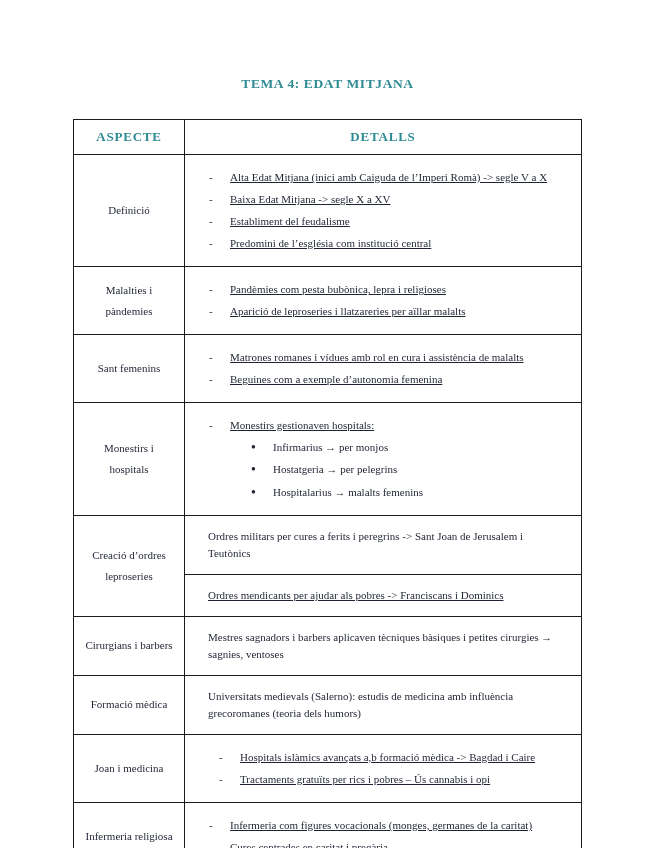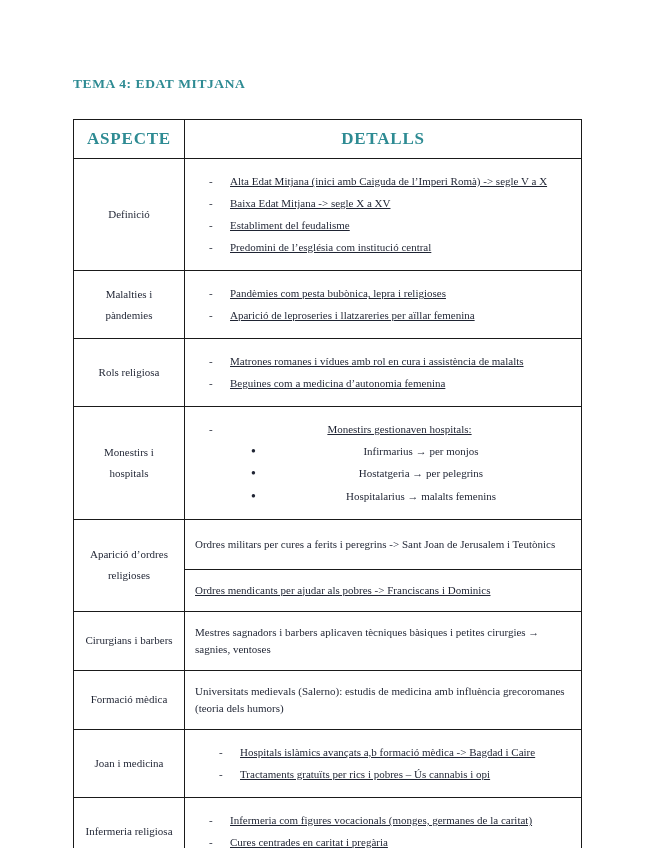--- a/index.html
+++ b/index.html
@@ -9,38 +9,38 @@
     height: 848px;
     background: #ffffff;
     font-family: "Liberation Serif", serif;
     color: #1f2433;
   }
   .page {
     padding: 76px 73px 0 73px;
   }
   .doc-title {
     margin: 0 0 27px 0;
-    text-align: left;
+    text-align: center;
     color: #2e8b93;
     font-size: 13.5px;
     font-weight: bold;
     letter-spacing: 0.6px;
   }
   table.content-table {
     border-collapse: collapse;
     width: 100%;
     table-layout: fixed;
   }
   col.aspect-col { width: 111px; }
   th, td {
     border: 1px solid #1a1a1a;
   }
   th {
     color: #2e8b93;
-    font-size: 17px;
+    font-size: 13px;
     font-weight: bold;
     letter-spacing: 0.8px;
     padding: 9px 4px;
     text-align: center;
   }
   td.aspect {
     font-weight: normal;
     text-align: center;
     vertical-align: middle;
     font-size: 11px;
@@ -74,27 +74,27 @@
     margin: 5px 0;
   }
   .bullet-item::before {
     content: "\25CF";
     position: absolute;
     left: 66px;
     top: 2px;
     font-size: 8px;
   }
   .para {
-    margin: 3px 0;
+    margin: 3px 13px;
   }
   
   tr.r-def   td { height: 94px; }
   tr.r-mal   td { height: 52px; }
   tr.r-rols  td { height: 52px; }
-  tr.r-mon   td { height: 98px; text-align: center; }
+  tr.r-mon   td { height: 98px; }
   tr.r-ord1  td { height: 50px; }
   tr.r-ord2  td { height: 30px; text-decoration: underline; }
   tr.r-cir   td { height: 52px; }
   tr.r-form  td { height: 52px; }
   tr.r-islam td { height: 50px; padding-left: 10px; }
   tr.r-inf   td { height: 52px; }
 </style>
 </head>
 <body>
 
@@ -121,44 +121,44 @@
         <div class="dash-item">Baixa Edat Mitjana -&gt; segle X a XV</div>
         <div class="dash-item">Establiment del feudalisme</div>
         <div class="dash-item">Predomini de l’església com institució central</div>
       </td>
     </tr>
 
     <tr class="r-mal">
       <td class="aspect">Malalties i pàndemies</td>
       <td class="details">
         <div class="dash-item">Pandèmies com pesta bubònica, lepra i religioses</div>
-        <div class="dash-item">Aparició de leproseries i llatzareries per aïllar femenina</div>
+        <div class="dash-item">Aparició de leproseries i llatzareries per aïllar malalts</div>
       </td>
     </tr>
 
     <tr class="r-rols">
-      <td class="aspect">Rols religiosa</td>
+      <td class="aspect">Sant femenins</td>
       <td class="details">
         <div class="dash-item">Matrones romanes i vídues amb rol en cura i assistència de malalts</div>
-        <div class="dash-item">Beguines com a medicina d’autonomia femenina</div>
+        <div class="dash-item">Beguines com a exemple d’autonomia femenina</div>
       </td>
     </tr>
 
     <tr class="r-mon">
       <td class="aspect">Monestirs i hospitals</td>
       <td class="details">
         <div class="dash-item">Monestirs gestionaven hospitals:</div>
         <div class="bullet-item">Infirmarius → per monjos</div>
         <div class="bullet-item">Hostatgeria → per pelegrins</div>
         <div class="bullet-item">Hospitalarius → malalts femenins</div>
       </td>
     </tr>
 
     <tr class="r-ord1">
-      <td class="aspect" rowspan="2">Aparició d’ordres religioses</td>
+      <td class="aspect" rowspan="2">Creació d’ordres leproseries</td>
       <td class="details paragraph-cell">
         <div class="para">Ordres militars per cures a ferits i peregrins -&gt; Sant Joan de Jerusalem i Teutònics</div>
       </td>
     </tr>
     <tr class="r-ord2">
       <td class="details paragraph-cell">
         <div class="para">Ordres mendicants per ajudar als pobres -&gt; Franciscans i Dominics</div>
       </td>
     </tr>
 

